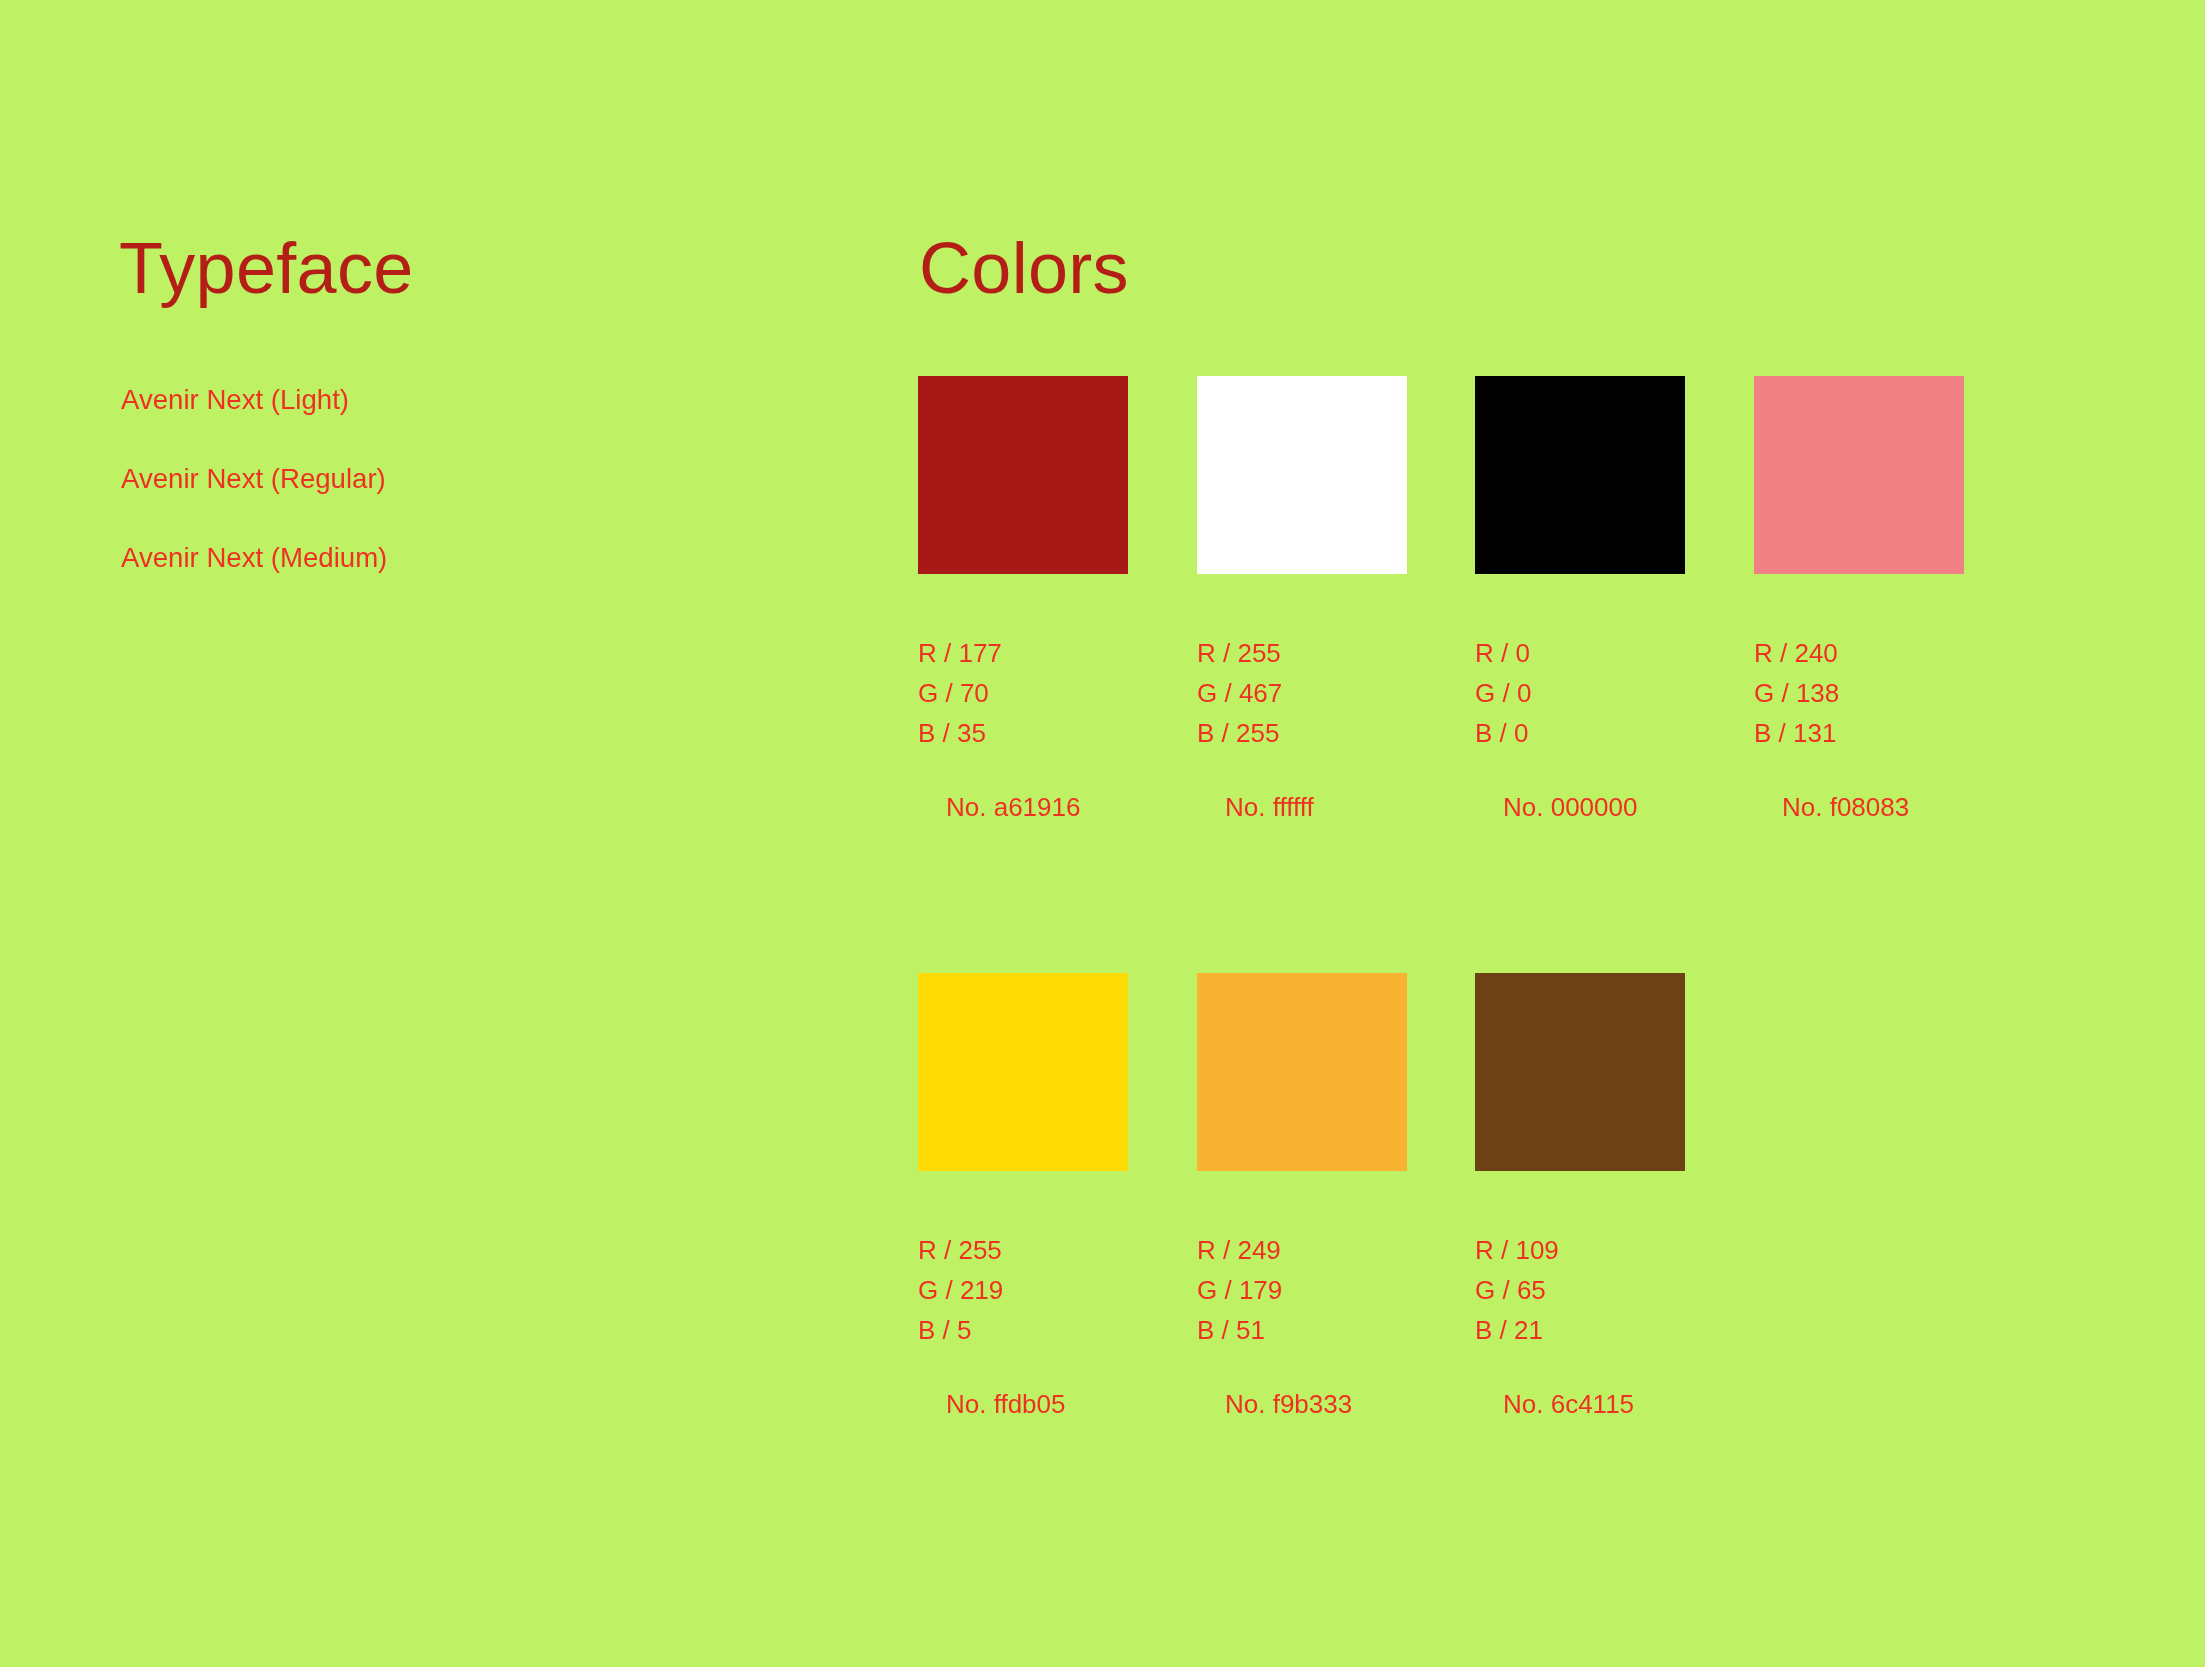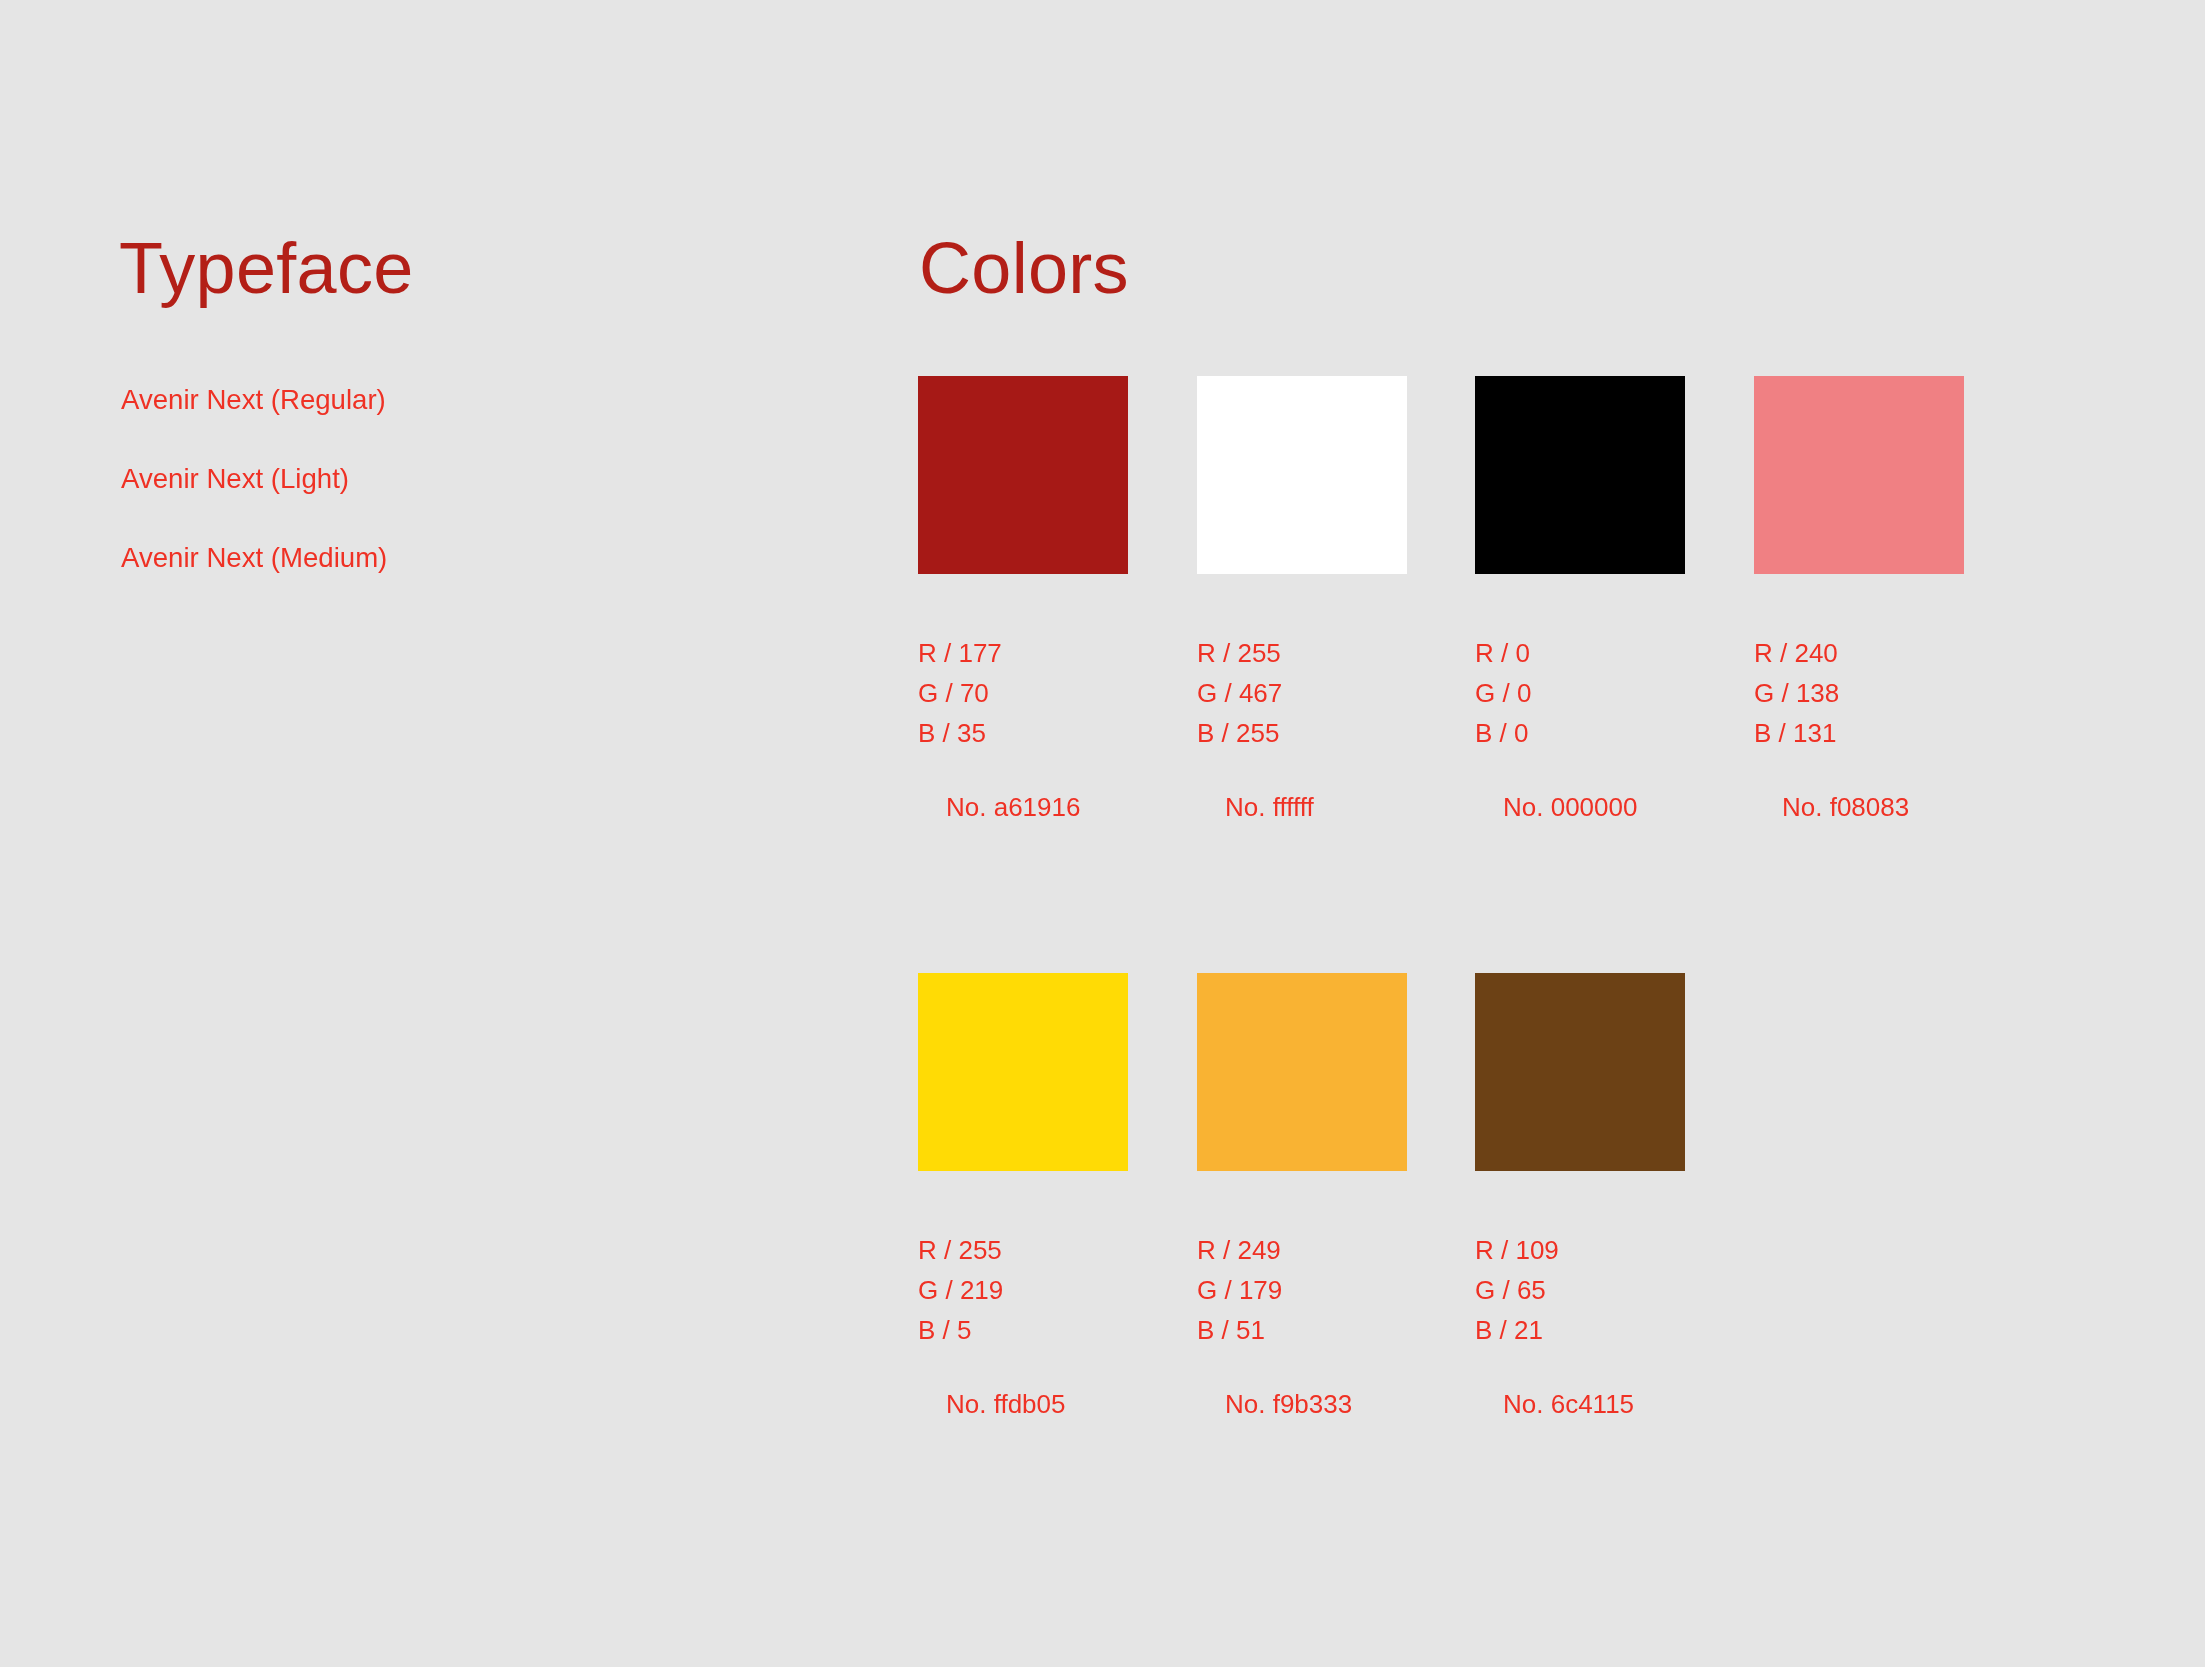--- a/index.html
+++ b/index.html
@@ -12,21 +12,21 @@
     height: 1667px;
     position: relative;
     overflow: hidden;
     font-family: "Liberation Sans", sans-serif;
     -webkit-font-smoothing: antialiased;
   }
 
   .page {
     position: absolute;
     inset: 0;
-    background: #e5e5e5;
+    background: #bef264;
   }
 
   
   .section-heading {
     position: absolute;
     color: #b31f17;
     font-size: 72px;
     font-weight: 300;
     letter-spacing: 0.3px;
     line-height: 1;
@@ -99,22 +99,22 @@
 </style>
 </head>
 <body>
 
 <div class="page">
 
   <div>
     <div id="typeface-heading" class="section-heading">Typeface</div>
 
     <div id="typeface-list">
+      <div class="typeface-item">Avenir Next (Light)</div>
       <div class="typeface-item">Avenir Next (Regular)</div>
-      <div class="typeface-item">Avenir Next (Light)</div>
       <div class="typeface-item">Avenir Next (Medium)</div>
     </div>
   </div>
 
   <div>
     <div id="colors-heading" class="section-heading">Colors</div>
 
     <div id="colors-grid">
 
       <div class="swatch-row">

